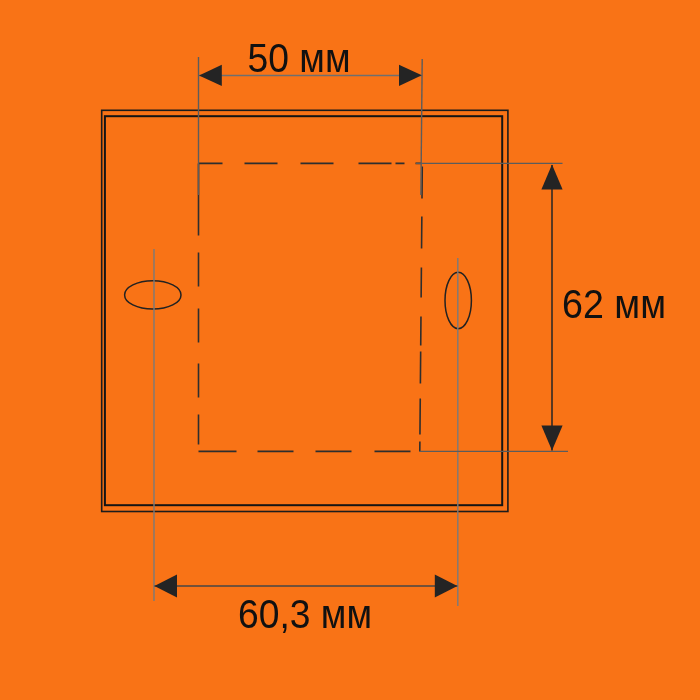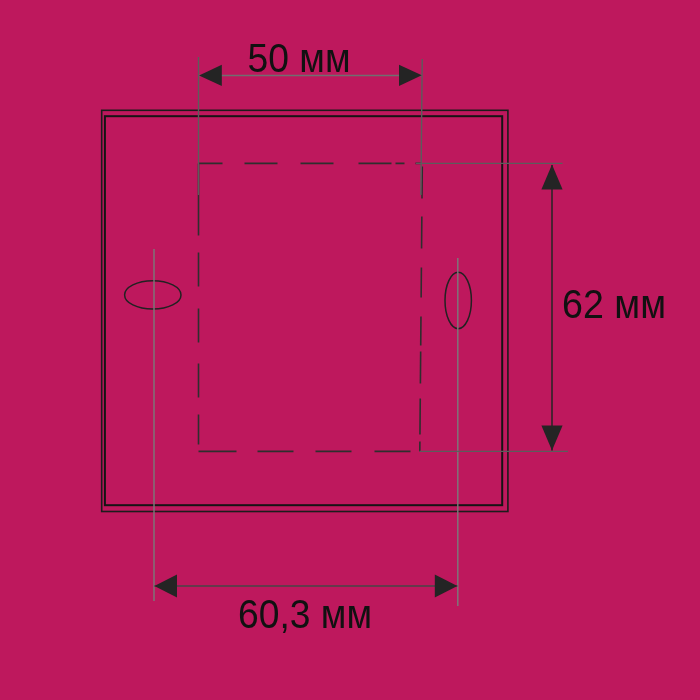--- a/index.html
+++ b/index.html
@@ -1,16 +1,16 @@
 <!DOCTYPE html>
 <html><head>
 <meta charset="utf-8">
 <style>
   html,body{margin:0;padding:0;background:#ffffff;}
-  .page{width:700px;height:700px;position:relative;background:#be185d;overflow:hidden;}
+  .page{width:700px;height:700px;position:relative;background:#f97316;overflow:hidden;}
   svg{position:absolute;left:0;top:0;}
   text{font-family:"Liberation Sans", sans-serif;fill:#111111;}
 </style>
 </head>
 <body>
 <div class="page">
 <svg width="700" height="700" viewBox="0 0 700 700">
 
   <rect x="101.7" y="110.3" width="406.2" height="401.2" fill="none" stroke="#1c1c1c" stroke-width="1.6"></rect>
 

